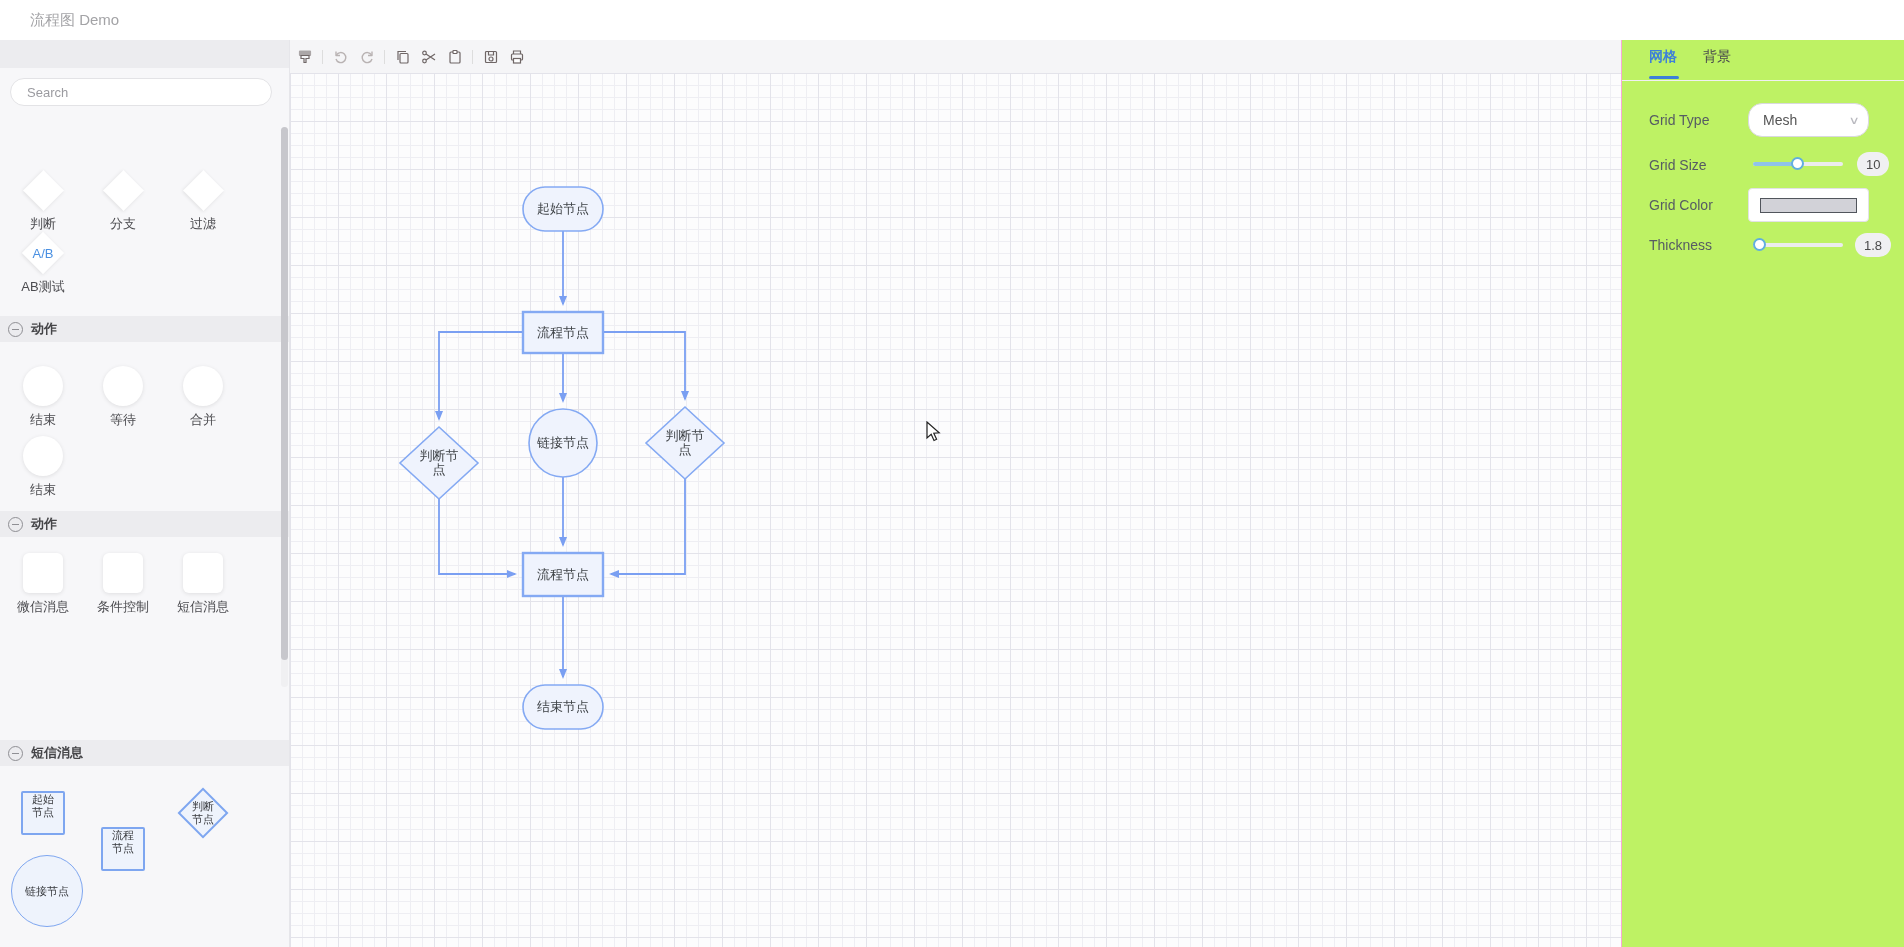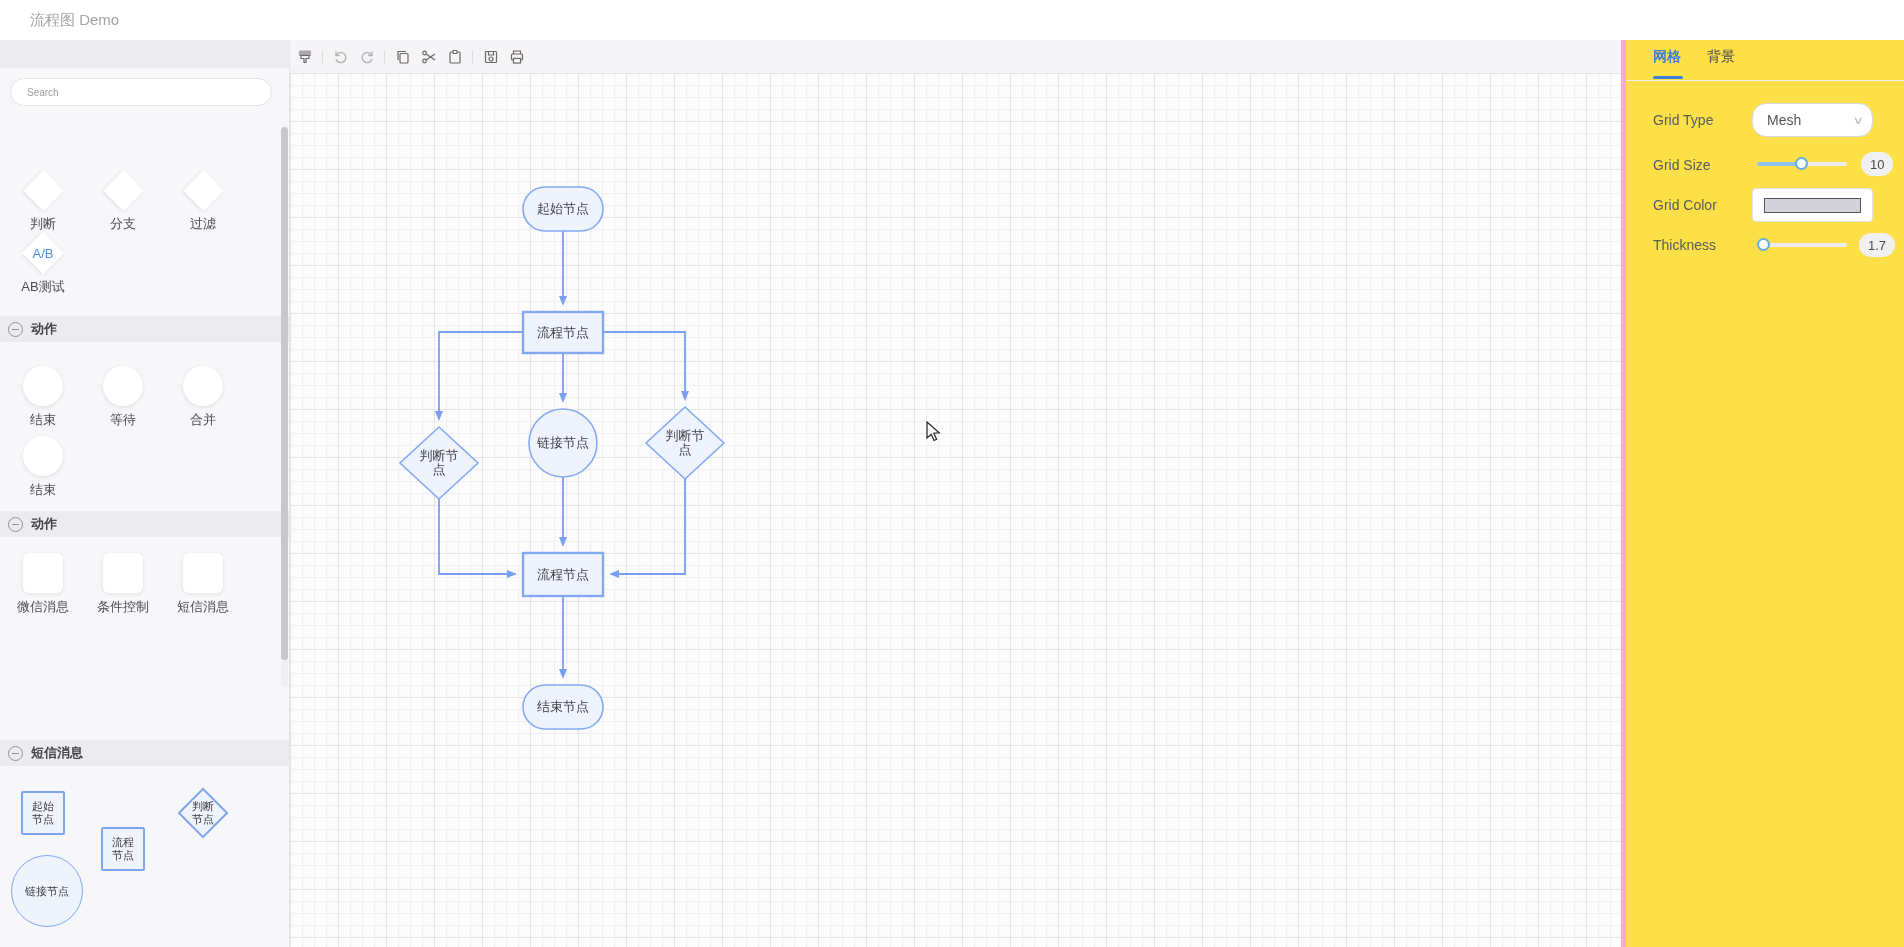--- a/index.html
+++ b/index.html
@@ -8,21 +8,21 @@
 
   
   .titlebar { position:absolute; left:0; top:0; width:1904px; height:40px; background:#fff; }
   .titlebar .title { position:absolute; left:30px; top:0; line-height:40px; font-size:15px; color:#a3a3a6; }
 
   
   .sidebar { position:absolute; left:0; top:40px; width:290px; height:907px;
              background:#f7f7f9; border-right:1px solid #e6e6ea; }
   .sidebar .topstrip { position:absolute; left:0; top:0; width:100%; height:28px; background:#ececef; }
   .search { position:absolute; left:10px; top:38px; width:262px; height:28px; border:1px solid #e3e3e6;
-            border-radius:14px; background:#fff; padding:0 16px; font-size:10px; color:#444; outline:none; }
+            border-radius:14px; background:#fff; padding:0 16px; font-size:13px; color:#444; outline:none; }
   .search::placeholder { color:#9b9ba0; }
 
   .sec-header { position:absolute; left:0; width:100%; height:26px; background:#ececef;
                 display:flex; align-items:center; gap:8px; padding-left:8px; cursor:pointer; }
   .collapse-ic { width:15px; height:15px; border:1px solid #8f8f94; border-radius:50%; position:relative; flex:0 0 15px; }
   .collapse-ic::after { content:""; position:absolute; left:3px; right:3px; top:6px; height:1px; background:#8f8f94; }
   .sec-title { font-size:13px; font-weight:bold; color:#454548; }
 
   .cell { position:absolute; width:80px; text-align:center; }
   .slot { height:42px; display:flex; align-items:center; justify-content:center; }
@@ -30,21 +30,21 @@
 
   .dia-white { width:29px; height:29px; background:#fff; transform:rotate(45deg);
                box-shadow:0 1px 4px rgba(0,0,0,.10); }
   .dia-ab { width:30px; height:30px; background:#fff; transform:rotate(45deg);
             box-shadow:0 1px 4px rgba(0,0,0,.10); display:flex; align-items:center; justify-content:center; }
   .dia-ab span { transform:rotate(-45deg); color:#4a90e2; font-size:13px; }
   .circ-white { width:40px; height:40px; border-radius:50%; background:#fff; box-shadow:0 1px 4px rgba(0,0,0,.10); }
   .sq-white { width:40px; height:40px; border-radius:6px; background:#fff; box-shadow:0 1px 4px rgba(0,0,0,.10); }
 
   .base-sq { width:44px; height:44px; background:#eef3fc; border:2px solid #7ea6f0; border-radius:2px;
-             display:flex; align-items:center; justify-content:center; margin:0 auto;
+             display:flex; align-items:flex-start; justify-content:center; margin:0 auto;
              font-size:11px; color:#37393d; line-height:13px; }
   .base-dia-wrap { height:52px; display:flex; align-items:center; justify-content:center; }
   .base-dia { width:36px; height:36px; background:#eef3fc; border:2px solid #7ea6f0; transform:rotate(45deg);
               display:flex; align-items:center; justify-content:center; }
   .base-dia span { transform:rotate(-45deg); font-size:11px; color:#37393d; line-height:13px; }
   .base-circ { width:72px; height:72px; border-radius:50%; background:#eef3fc; border:1.5px solid #7ea6f0;
                display:flex; align-items:center; justify-content:center; font-size:11px; color:#37393d; margin:0 auto; }
 
   .sb-scrollbar { position:absolute; left:281px; top:87px; width:7px; height:560px; background:#f0f0f2; border-radius:4px; }
   .sb-thumb { position:absolute; left:0; top:0; width:7px; height:533px; background:#c7c7cc; border-radius:4px; }
@@ -63,22 +63,22 @@
       linear-gradient(90deg,#e3e3ea 1px, transparent 1px),
       linear-gradient(#eeeef3 1px, transparent 1px),
       linear-gradient(90deg,#eeeef3 1px, transparent 1px);
     background-size:48px 48px, 48px 48px, 12px 12px, 12px 12px; }
   .flow-svg { position:absolute; left:0; top:0; }
   .flow-svg text { font-family:"Liberation Sans", sans-serif; font-size:13px; fill:#3f4347; }
 
   .cursor { position:absolute; left:926px; top:421px; z-index:50; }
 
   
-  .panel { position:absolute; left:1621px; top:40px; width:283px; height:907px; background:#fde047;
-           border-left:5px solid #f9a8d4; }
+  .panel { position:absolute; left:1621px; top:40px; width:283px; height:907px; background:#bef264;
+           border-left:1px solid #f9a8d4; }
   .panel .tabline { position:absolute; left:0; top:40px; width:100%; height:1px; background:#f0f0f3; }
   .tab { position:absolute; top:8px; font-size:14px; cursor:pointer; }
   .tab.active { color:#3d7fd9; font-weight:bold; }
   .tab.inactive { color:#4a4a4d; }
   .tab-underline { position:absolute; left:27px; top:36px; width:30px; height:3px; background:#3d7fd9; border-radius:2px; }
 
   .p-label { position:absolute; left:27px; font-size:14px; color:#565c63; }
   .p-select { position:absolute; left:126px; width:121px; height:34px; border:1px solid #d9d9de; border-radius:4px;
               background:#fff; font-size:14px; color:#555; display:flex; align-items:center;
               padding:0 10px 0 14px; justify-content:space-between; cursor:pointer; }
@@ -364,14 +364,14 @@
 
   <div class="p-label" style="top:148px; line-height:34px;">Grid Color</div>
   <div class="p-colorbtn">
     <div class="p-swatch"></div>
   </div>
 
   <div class="p-label" style="top:194px; line-height:22px;">Thickness</div>
   <div class="p-track" style="top:203px;">
     <div class="p-handle" style="left:0px;"></div>
   </div>
-  <div class="p-badge" style="left:233px; top:193px;">1.7</div>
+  <div class="p-badge" style="left:233px; top:193px;">1.8</div>
 </div>
 
 </body></html>

